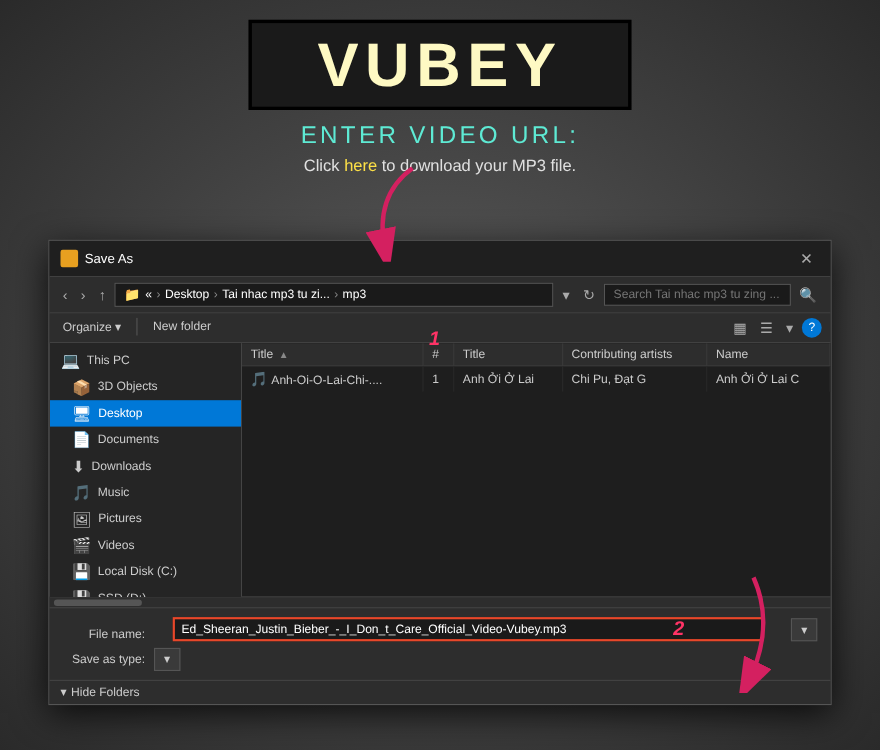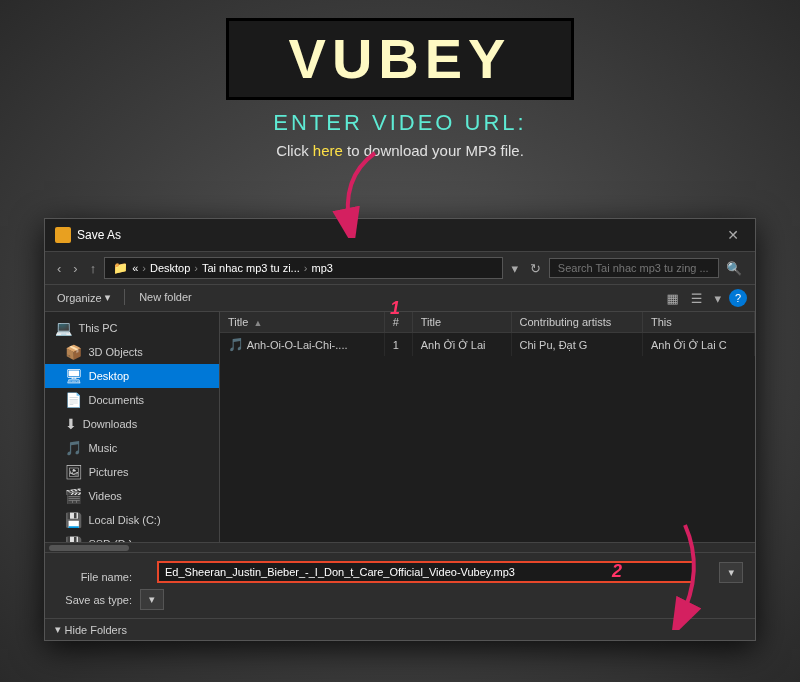--- a/index.html
+++ b/index.html
@@ -487,21 +487,21 @@
             <th>
               <span>#</span>
             </th>
             <th>
               <span>Title</span>
             </th>
             <th>
               <span>Contributing artists</span>
             </th>
             <th>
-              <span>This</span>
+              <span>Name</span>
             </th>
           </tr>
         </thead>
         <tbody>
           <tr>
             <td>
               <span class="file-icon">🎵</span>
               <span>Anh-Oi-O-Lai-Chi-....</span>
             </td>
             <td>1</td>

